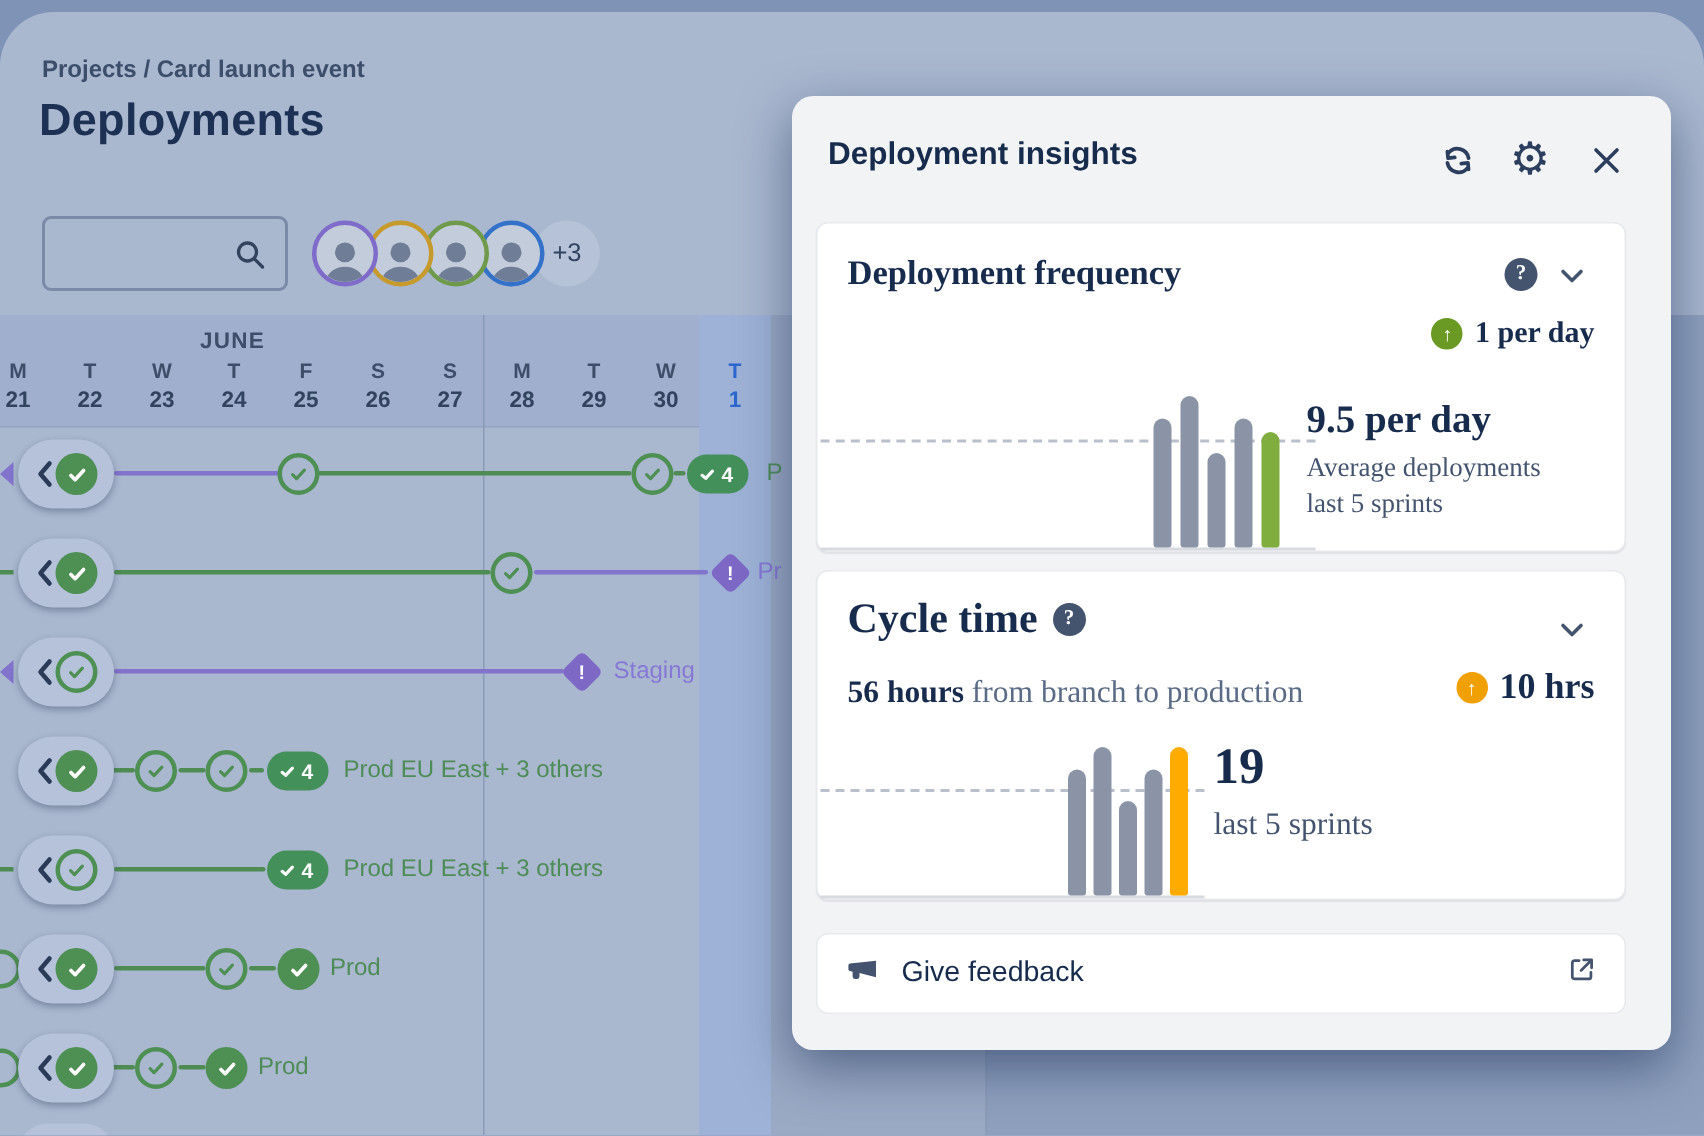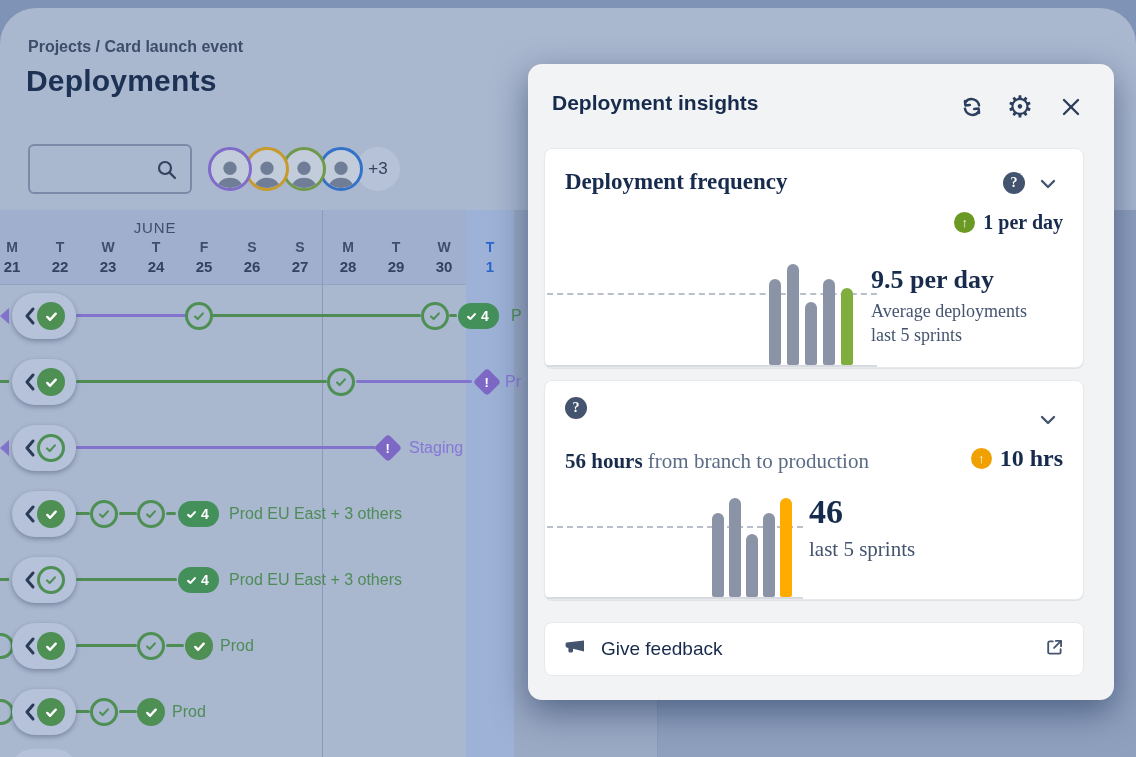--- a/index.html
+++ b/index.html
@@ -32,21 +32,21 @@
                  font-size:17px; font-weight:500; color:#33435E; }
 
   
   .tl-band { position:absolute; left:0; top:202px; width:100%; height:75px; background:#9FAFCD;
              border-bottom:1px solid #92A3C2; }
   .col-today { position:absolute; left:466px; top:202px; width:48px; bottom:0; background:#9DB2D6; }
   .col-future { position:absolute; left:514px; top:202px; right:0; bottom:0; background:#9AA9C4; }
   .col-future2 { position:absolute; left:657px; top:202px; right:0; bottom:0; background:#8FA0BE; }
   .gridline { position:absolute; top:202px; bottom:0; width:1px; background:#8A9BB8; }
 
-  .month { position:absolute; top:211px; text-align:center; font-size:15px; font-weight:400;
+  .month { position:absolute; top:211px; text-align:center; font-size:15px; font-weight:700;
            letter-spacing:.8px; color:#3E4E6A; }
   .month.hl { color:#2B67CE;text-align:right; }
   .day { position:absolute; top:231px; width:48px; text-align:center; color:#3E4E6A; }
   .day .dl { font-size:14px; font-weight:700; }
   .day .dn { font-size:15px; font-weight:700; margin-top:3px; color:#32435F; }
   .day.today .dl, .day.today .dn { color:#2B67CE; }
 
   
   .pill { position:absolute; left:12px; width:64px; height:46px; background:#B5C2DA; border-radius:23px;
           box-shadow:0 2px 5px rgba(25,40,70,.35); }
@@ -465,20 +465,21 @@
       <div class="sum-val">9.5 per day</div>
       <div class="sum-cap">
         <div>Average deployments</div>
         <div>last 5 sprints</div>
       </div>
     </div>
   </div>
 
   <div class="card card2">
     <div class="c-title">
+      <span>Cycle time</span>
       <span class="help">?</span>
     </div>
     <div class="chev-down">
       <svg width="18" height="14" viewBox="0 0 18 14" fill="none" stroke="#44546F" stroke-width="2.4" stroke-linecap="round" stroke-linejoin="round">
           <polyline points="3,4 9,10 15,4"></polyline>
         </svg>
     </div>
     <div class="metric">
       <b>56 hours</b><span> from branch to production</span>
     </div>
@@ -491,21 +492,21 @@
       <div class="base"></div>
       <div class="bars">
           <div class="bar" style="height: 84px; background: rgb(138, 148, 166);"></div>
           <div class="bar" style="height: 99px; background: rgb(138, 148, 166);"></div>
           <div class="bar" style="height: 63px; background: rgb(138, 148, 166);"></div>
           <div class="bar" style="height: 84px; background: rgb(138, 148, 166);"></div>
           <div class="bar" style="height: 99px; background: rgb(255, 171, 0);"></div>
         </div>
     </div>
     <div class="summary">
-      <div class="sum-val">46</div>
+      <div class="sum-val">19</div>
       <div class="sum-cap">
         <div>last 5 sprints</div>
       </div>
     </div>
   </div>
 
   <div class="feedback">
     <span>
       <svg width="24" height="24" viewBox="0 0 24 24" fill="#44546F">
         <path d="M21 5.5v11l-11-2.8V16a1.6 1.6 0 0 1-1.6 1.6H7A1.6 1.6 0 0 1 5.4 16v-3.1L3.6 12.4a1.3 1.3 0 0 1-1-1.3V8.7a1.3 1.3 0 0 1 1-1.3z"></path>

